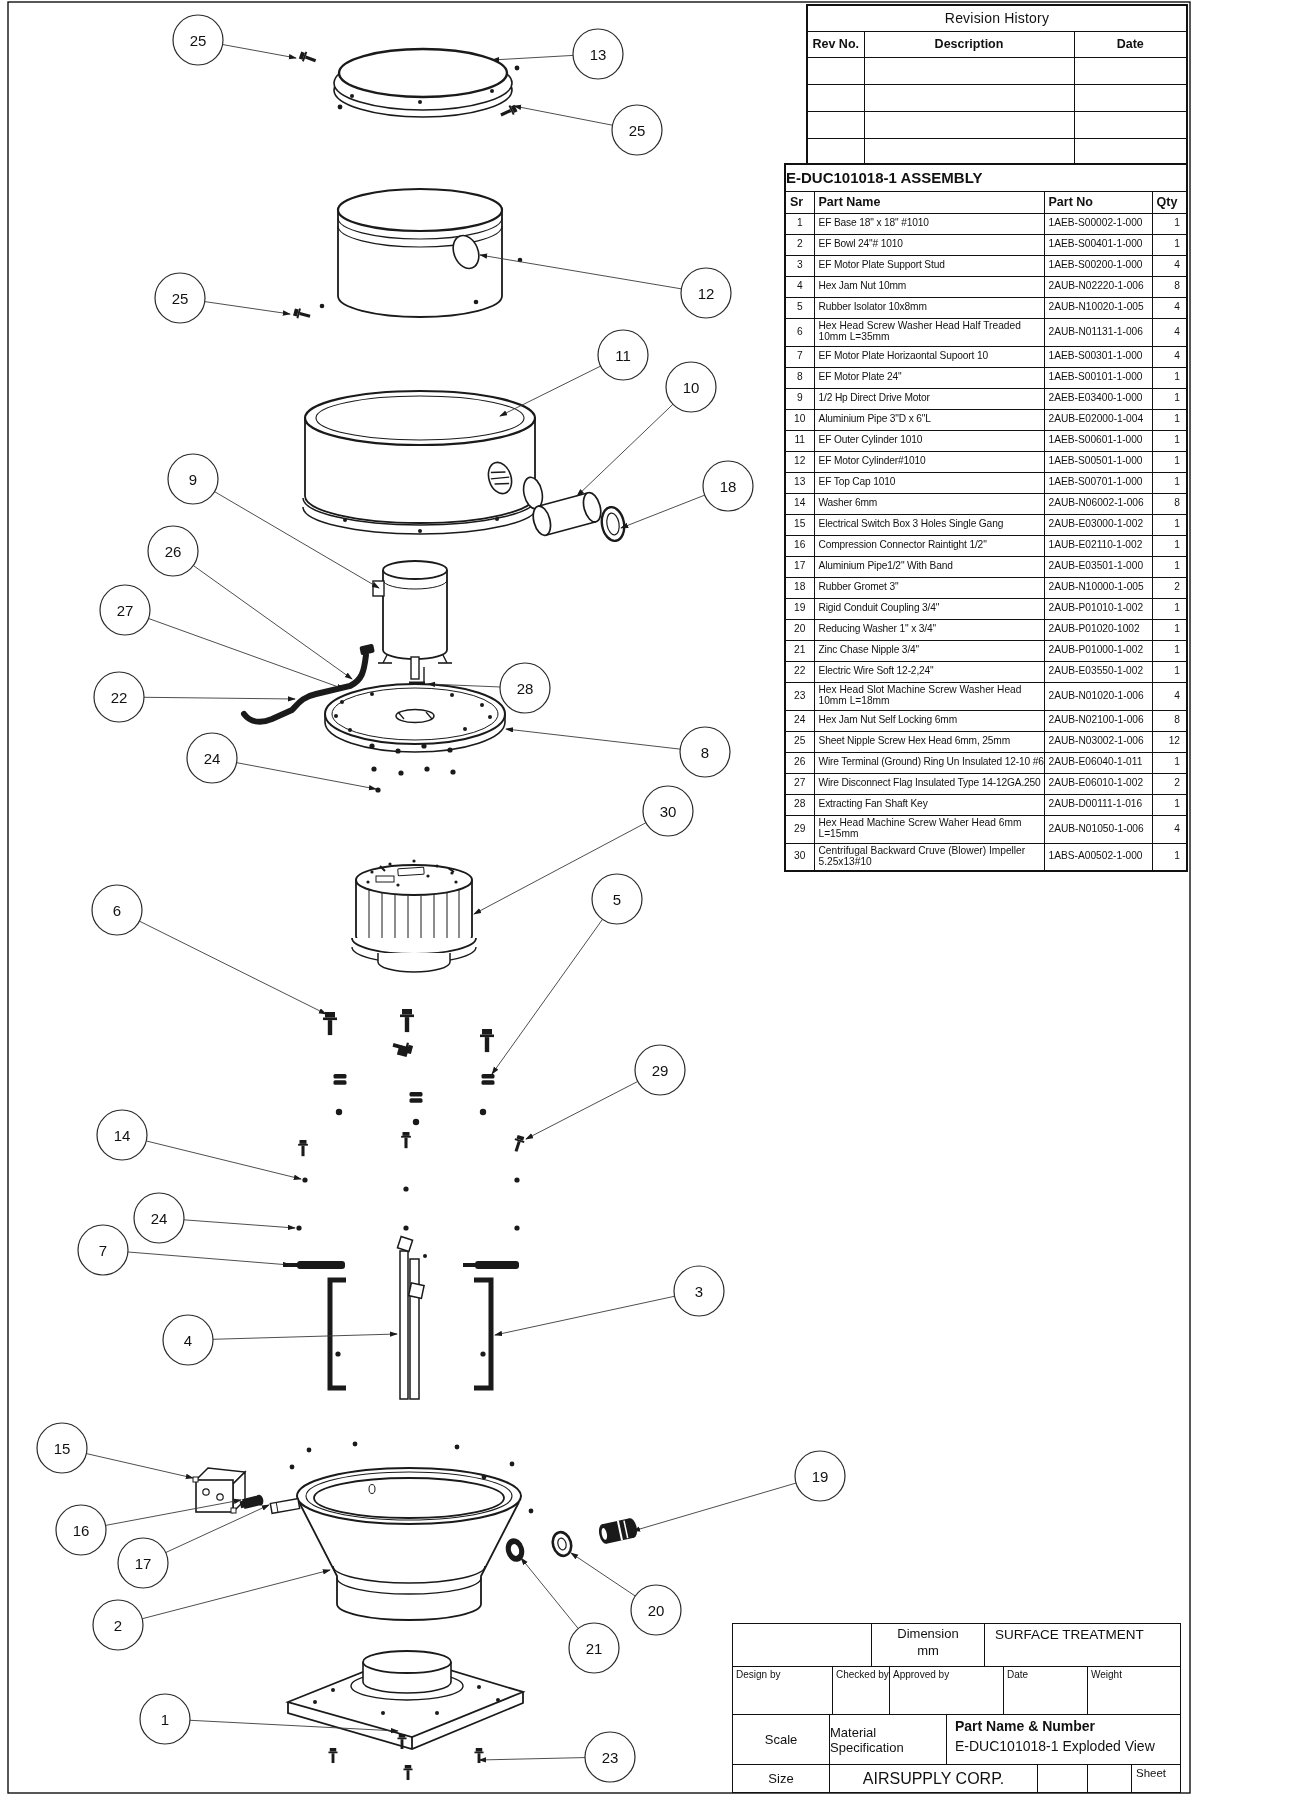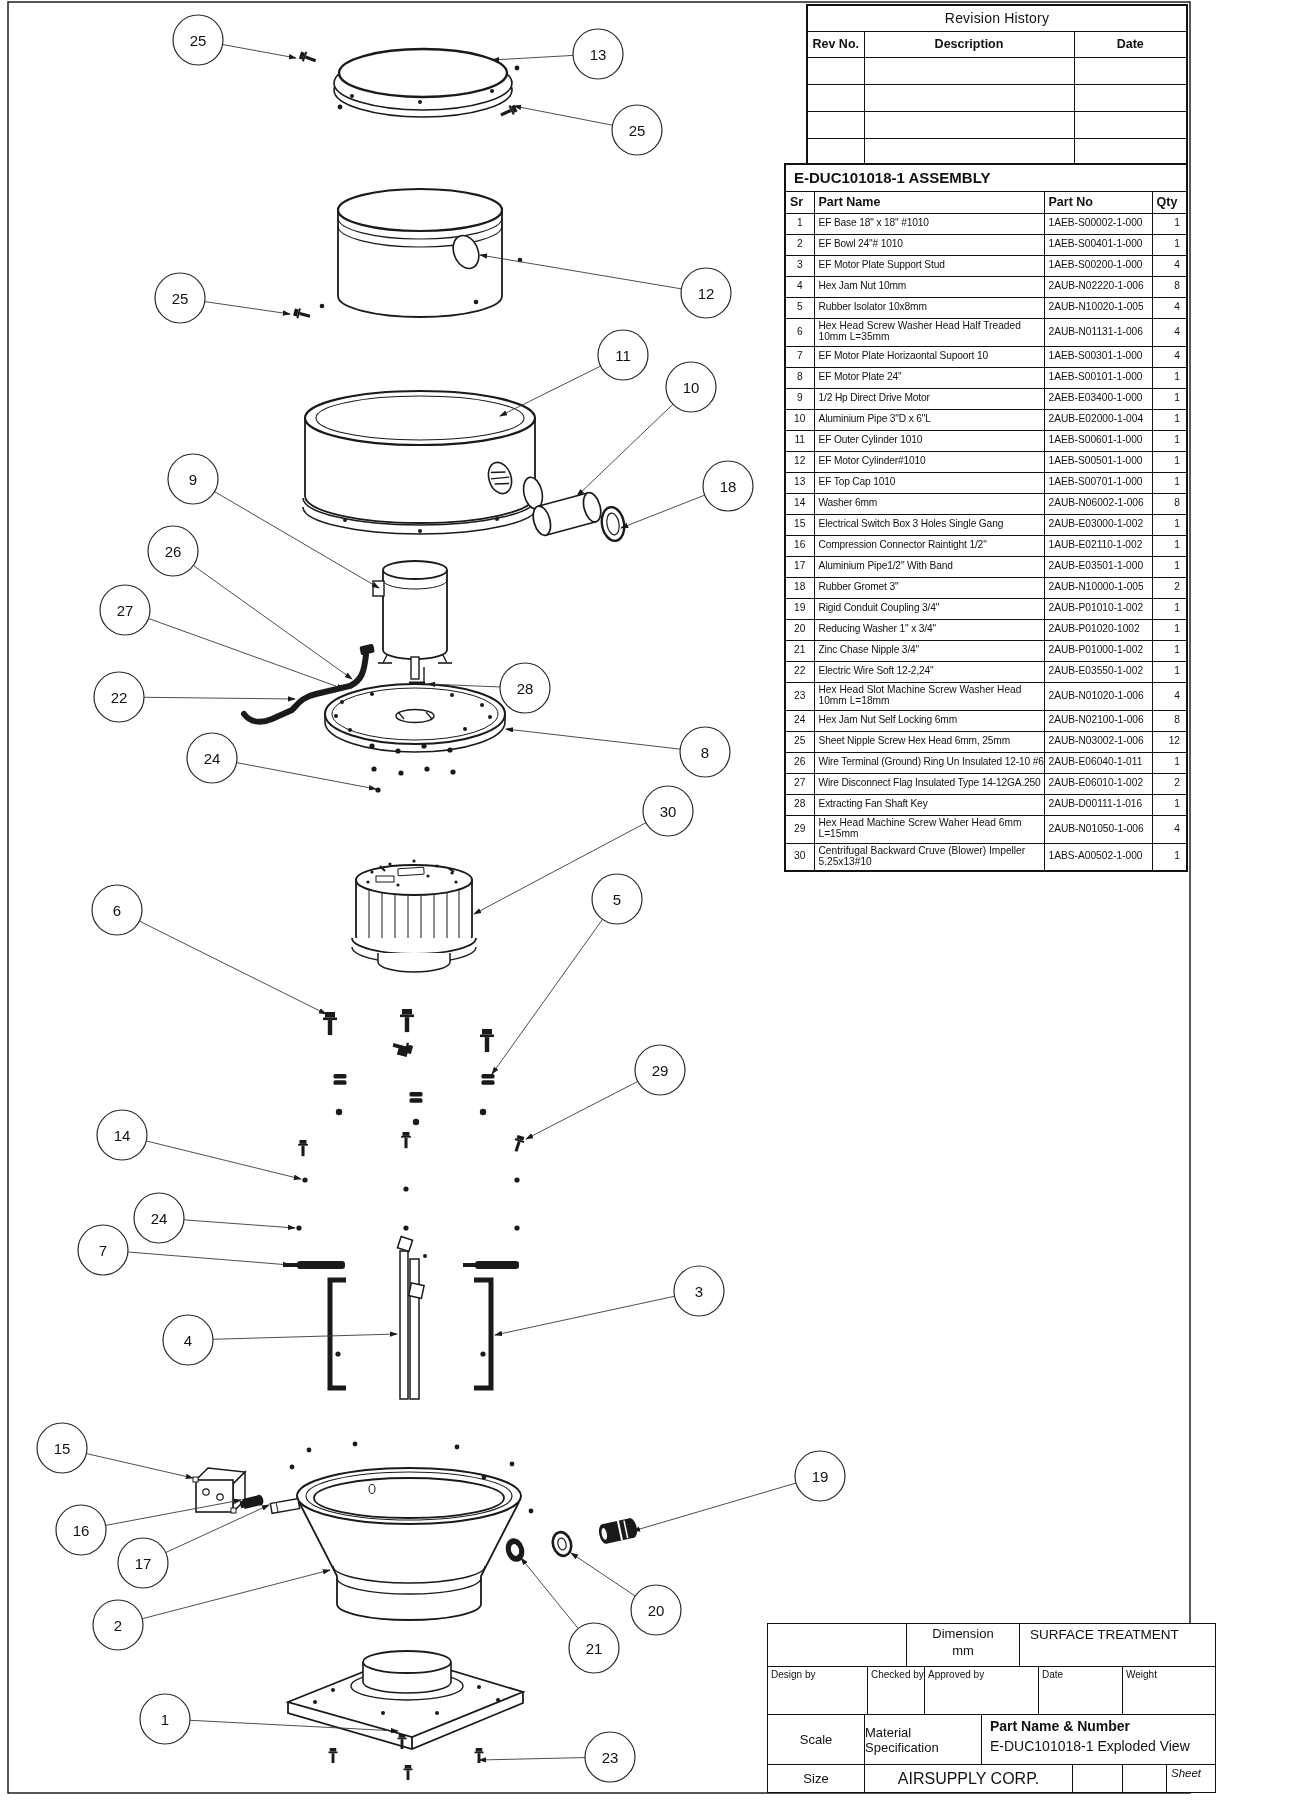--- a/index.html
+++ b/index.html
@@ -7,31 +7,31 @@
   svg#diagram{position:absolute;left:0;top:0;}
   table{border-collapse:collapse;position:absolute;background:#fff;table-layout:fixed;}
   th,td{border:1.3px solid #111;padding:0 4px;overflow:hidden;box-sizing:border-box;}
   
   #rev-table{left:806px;top:4px;width:380px;border:2px solid #111;}
   #rev-table .rt-title{font-size:14px;font-weight:400;text-align:center;height:26px;letter-spacing:.2px;}
   #rev-table th.hd{font-size:12.5px;font-weight:700;text-align:center;height:26px;margin-left:13px;}
   #rev-table tbody td{height:27px;}
   
   #asm-table{left:784px;top:163px;width:402px;border:2px solid #111;}
-  #asm-table .at-title{font-size:15px;font-weight:700;text-align:left;height:27px;padding-left:8px;}
+  #asm-table .at-title{font-size:15px;font-weight:700;text-align:left;height:27px;padding-left:0;}
   #asm-table th.hd{font-size:12.5px;font-weight:700;text-align:left;height:22px;}
   #asm-table th.hd.c-sr,#asm-table th.hd.c-qty{text-align:left;padding-left:4px;}
   #asm-table td{font-size:10.2px;height:21px;line-height:1.06;}
   #asm-table tr.wrap td{height:28px;}
   #asm-table td.c-sr{text-align:center;padding:0 2px;}
   #asm-table td.c-qty{text-align:right;padding-right:6px;}
   #asm-table td.c-name{white-space:normal;}
   #asm-table tr:not(.wrap) td.c-name{white-space:nowrap;letter-spacing:-.15px;}
   
-  #title-block{position:absolute;left:767px;top:1623px;width:449px;height:170px;border:1.8px solid #111;box-sizing:border-box;background:#fff;}
+  #title-block{position:absolute;left:732px;top:1623px;width:449px;height:170px;border:1.8px solid #111;box-sizing:border-box;background:#fff;}
   .tbk-row{display:flex;box-sizing:border-box;}
   .tbk-row + .tbk-row{border-top:1.3px solid #111;}
   .tbk-cell{border-right:1.3px solid #111;box-sizing:border-box;position:relative;}
   .tbk-cell:last-child{border-right:none;}
   .lbl{font-size:10px;padding:2px 0 0 3px;}
   .ctr{display:flex;align-items:center;justify-content:center;}
   #tb-dimension{font-size:13px;text-align:center;padding-top:2px;line-height:1.3;}
   #tb-surface{font-size:13.5px;padding:3px 16px 0 10px;}
   #tb-scale,#tb-size{font-size:13px;}
   #tb-material{font-size:13px;}
@@ -747,15 +747,15 @@
     <div class="tbk-cell" style="flex:1;">
       <div id="tb-pnn-label">Part Name &amp; Number</div>
       <div id="tb-pnn-value">E-DUC101018-1 Exploded View</div>
     </div>
   </div>
   <div class="tbk-row" style="height:28px;">
     <div class="tbk-cell ctr" style="width:97px;" id="tb-size">Size</div>
     <div class="tbk-cell ctr" style="width:208px;" id="tb-company">AIRSUPPLY CORP.</div>
     <div class="tbk-cell" style="width:50px;"></div>
     <div class="tbk-cell" style="width:44px;"></div>
-    <div class="tbk-cell" style="flex:1;font-style:italic;" id="tb-sheet">Sheet</div>
+    <div class="tbk-cell" style="flex:1;" id="tb-sheet">Sheet</div>
   </div>
 </div>
 
 </body></html>

